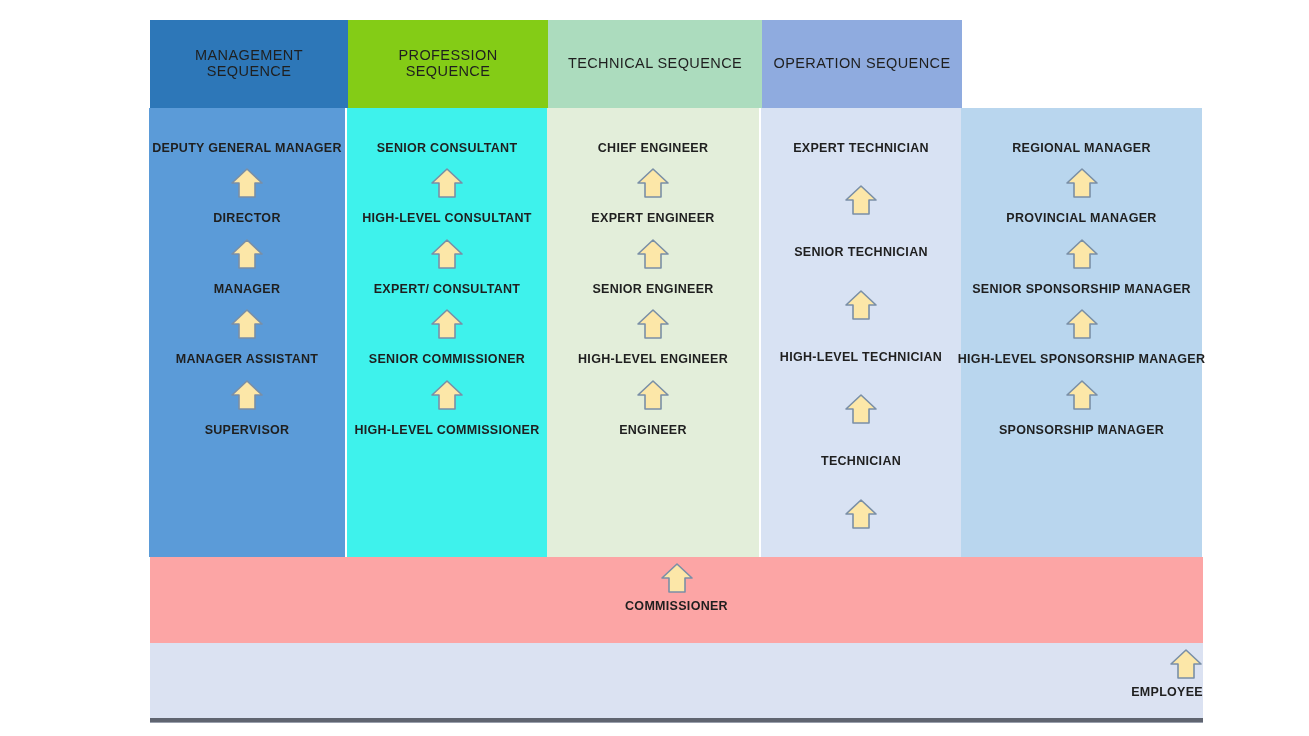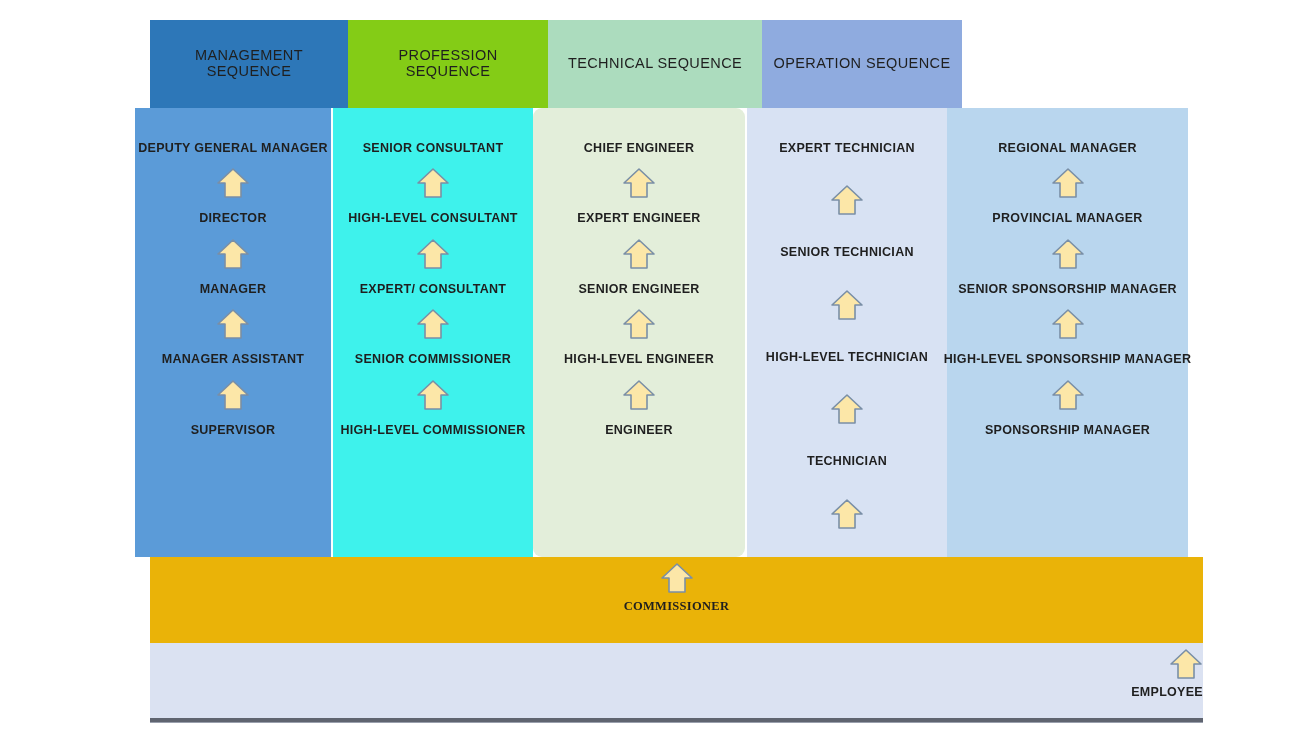--- a/index.html
+++ b/index.html
@@ -25,21 +25,21 @@
     font-size:14.5px;
     font-weight:normal;
     letter-spacing:0.4px;
     color:#1f1f1f;
     line-height:1.1;
     padding:0 6px;
   }
 
   
   .body-row{
-    position:absolute;left:135px;top:108px;width:1053px;height:449px;
+    position:absolute;left:149px;top:108px;width:1053px;height:449px;
     display:flex;
   }
   .col-body{
     box-sizing:border-box;
     position:relative;
     display:flex;flex-direction:column;
     align-items:center;
     padding-top:33px;
   }
   .rung{
@@ -176,21 +176,21 @@
       <div class="arrow-wrap">
         <svg class="up-arrow" width="34" height="34" viewBox="0 0 34 34">
             <polygon class="body" points="17,3 32,17 25,17 25,31 9,31 9,17 2,17"></polygon>
           </svg>
       </div>
       <div class="rung">
         <div class="rung-label">HIGH-LEVEL COMMISSIONER</div>
       </div>
     </div>
 
-    <div class="col-body" id="b2" style="width: 212px; margin-right: 2px; background: rgb(227, 238, 218); border-radius: 9px;">
+    <div class="col-body" id="b2" style="width: 212px; margin-right: 2px; background: rgb(227, 238, 218);">
       <div class="rung">
         <div class="rung-label">CHIEF ENGINEER</div>
       </div>
       <div class="arrow-wrap">
         <svg class="up-arrow" width="34" height="34" viewBox="0 0 34 34">
             <polygon class="body" points="17,3 32,17 25,17 25,31 9,31 9,17 2,17"></polygon>
           </svg>
       </div>
       <div class="rung">
         <div class="rung-label">EXPERT ENGINEER</div>
@@ -292,21 +292,21 @@
             <polygon class="body" points="17,3 32,17 25,17 25,31 9,31 9,17 2,17"></polygon>
           </svg>
       </div>
       <div class="rung">
         <div class="rung-label">SPONSORSHIP MANAGER</div>
       </div>
     </div>
 
   </div>
 
-  <div class="band" id="commissioner-band" style="background: #eab308; font-family: Liberation Serif, serif;">
+  <div class="band" id="commissioner-band" style="background: #fca5a5;">
     <div class="arrow-wrap" style="height:38px;">
       <svg class="up-arrow" width="34" height="34" viewBox="0 0 34 34">
           <polygon class="body" points="17,3 32,17 25,17 25,31 9,31 9,17 2,17"></polygon>
         </svg>
     </div>
     <div class="rung-label">COMMISSIONER</div>
   </div>
 
   <div class="band" id="employee-band" style="background: rgb(219, 226, 242); align-items: flex-end;">
     <div class="arrow-wrap" style="height:38px;">

